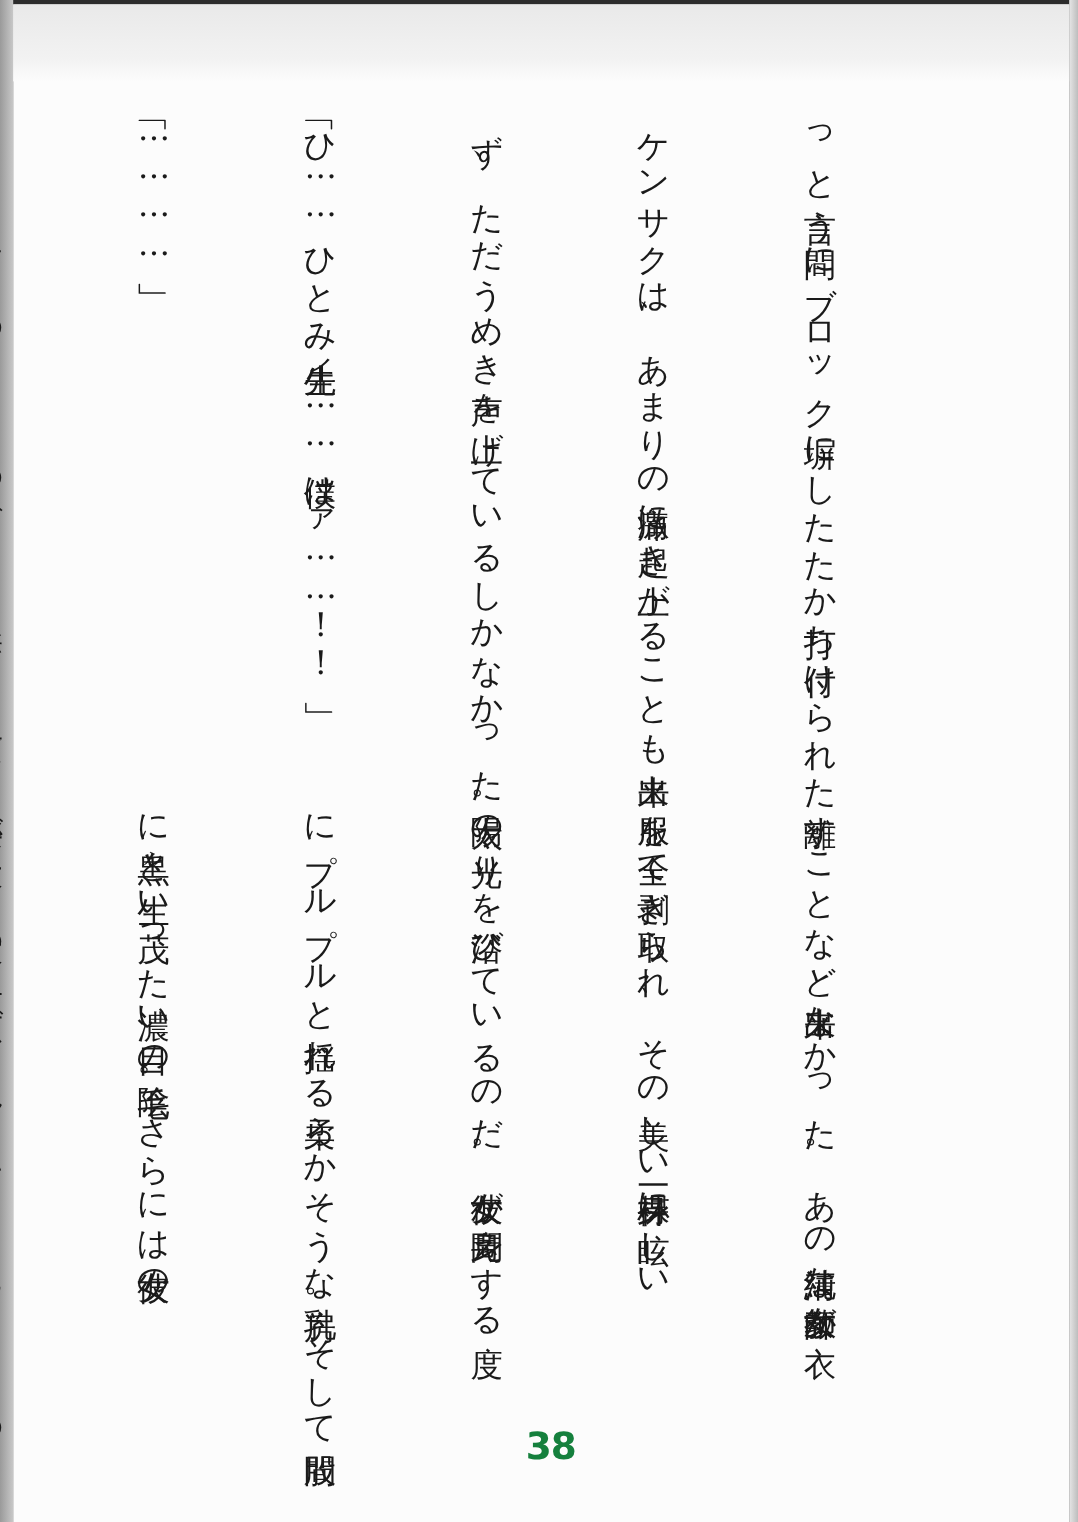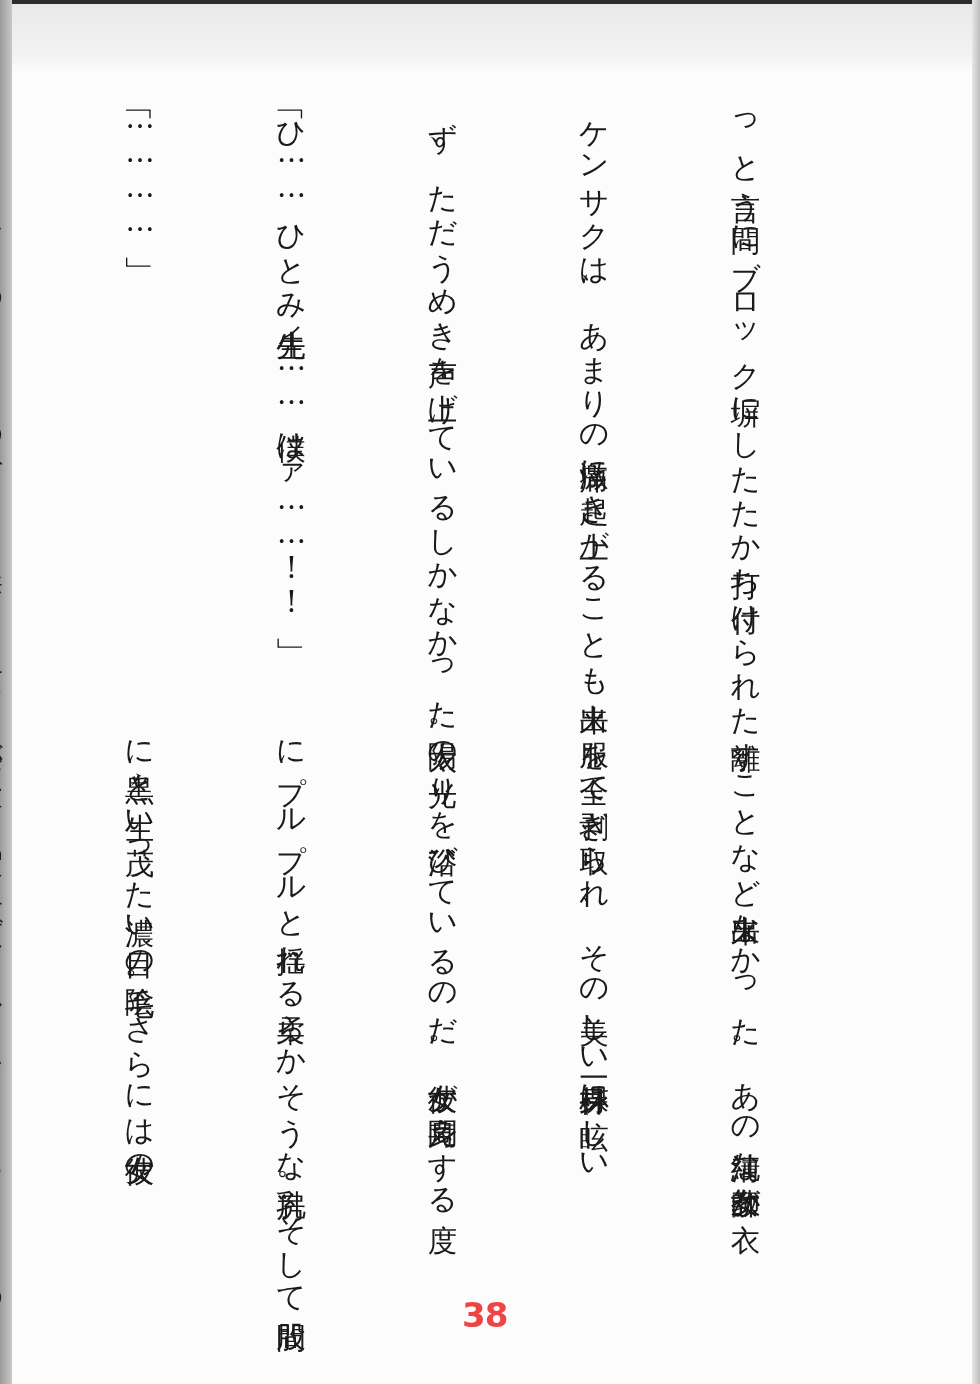--- a/index.html
+++ b/index.html
@@ -71,26 +71,26 @@
       right: 100px;
       top: 716px;
       height: 600px;
       width: 790px;
     }
     .col {
       display: block;
     }
     .page-number {
       position: absolute;
-      left: 450px;
+      left: 466px;
       top: 1291px;
       font-family: "DejaVu Sans", "Liberation Sans", sans-serif;
       font-weight: bold;
       font-size: 34px;
-      color: #ef4444;
+      color: #15803d;
       letter-spacing: -1px;
     }
   </style>
 </head>
 <body>
 
 <div class="scan">
   <div class="left-shadow"></div>
   <div class="paper">
     <div class="paper-top-tint"></div>

